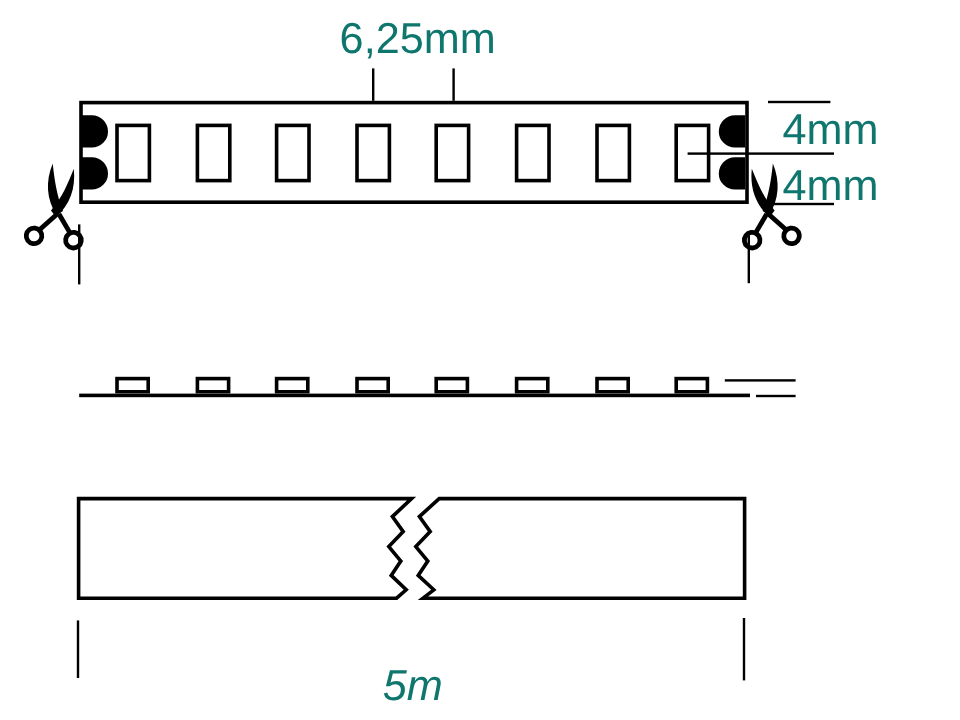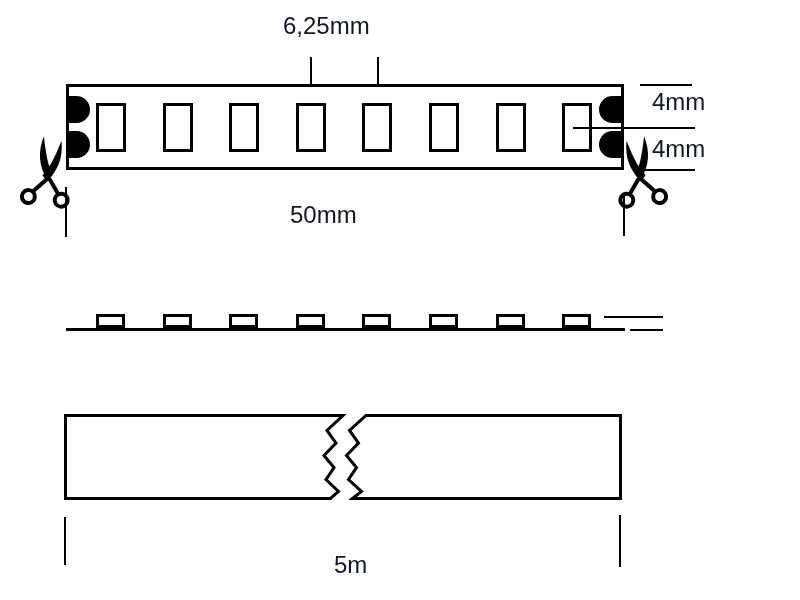--- a/index.html
+++ b/index.html
@@ -2,21 +2,21 @@
 <html><head>
 <meta charset="utf-8">
 <style>
   html,body { margin:0; padding:0; background:#ffffff; }
   .canvas {
     position:relative; width:800px; height:600px; background:#ffffff;
     font-family:"Liberation Sans", sans-serif; overflow:hidden;
   }
   .fig { position:absolute; inset:0; }
   .lbl {
-    position:absolute; font-size:24px; line-height:1; color:#0f172a;
+    position:absolute; font-size:36px; line-height:1; color:#0f766e;
     white-space:nowrap; letter-spacing:0px;
   }
   .hline { position:absolute; height:2px; background:#000; }
   .vline { position:absolute; width:2px; background:#000; }
   .box {
     position:absolute; box-sizing:border-box; border:3px solid #000; background:#fff;
   }
   .thickline { position:absolute; background:#000; }
   .pad { position:absolute; width:22px; height:27px; background:#000; }
   .pad-left  { border-radius:0 14px 14px 0; }
@@ -54,21 +54,20 @@
     <div class="pad pad-right" style="left:599px; top:131px;"></div>
 
     <div class="hline" style="left:640px; top:84px;  width:52px;"></div>
     <div class="hline" style="left:573px; top:127px; width:122px;"></div>
     <div class="hline" style="left:633px; top:169px; width:62px;"></div>
     <div class="lbl" style="left:652px; top:90px;">4mm</div>
     <div class="lbl" style="left:652px; top:137px;">4mm</div>
 
     <div class="vline" style="left:65px;  top:187px; height:50px;"></div>
     <div class="vline" style="left:623px; top:196px; height:40px;"></div>
-    <div class="lbl" style="left:290px; top:203px;">50mm</div>
   </div>
 
   <div class="fig">
 
     <div class="thickline" style="left:66px; top:328px; width:559px; height:3px;"></div>
 
     <div class="box" style="left:96px;  top:314px; width:29px; height:14px;"></div>
     <div class="box" style="left:163px; top:314px; width:29px; height:14px;"></div>
     <div class="box" style="left:229px; top:314px; width:29px; height:14px;"></div>
     <div class="box" style="left:296px; top:314px; width:29px; height:14px;"></div>
@@ -77,21 +76,21 @@
     <div class="box" style="left:496px; top:314px; width:29px; height:14px;"></div>
     <div class="box" style="left:562px; top:314px; width:29px; height:14px;"></div>
 
     <div class="hline" style="left:604px; top:316px; width:59px;"></div>
     <div class="hline" style="left:630px; top:329px; width:33px;"></div>
   </div>
 
   <div class="fig">
     <div class="vline" style="left:64px;  top:517px; height:48px;"></div>
     <div class="vline" style="left:619px; top:515px; height:52px;"></div>
-    <div class="lbl" style="left:334px; top:553px;">5m</div>
+    <div class="lbl" style="left:319px; top:553px;font-style:italic;">5m</div>
   </div>
 
   <svg class="overlay" viewBox="0 0 800 600" xmlns="http://www.w3.org/2000/svg">
     <defs>
       <g id="scissors-shape">
         <path d="M -9,-42 C -13,-26 -10,-12 0,0 L 5,-4 C -2,-16 -6,-30 -9,-42 Z" fill="#000"></path>
         <path d="M 9,-40 C 13,-24 10,-10 0,2 L -5,-3 C 3,-15 6,-28 9,-40 Z" fill="#000"></path>
         <path d="M 0,0 L -12,14" stroke="#000" stroke-width="4" fill="none"></path>
         <path d="M 2,-1 L 13,13" stroke="#000" stroke-width="4" fill="none"></path>
         <circle cx="-16" cy="20" r="6.5" fill="none" stroke="#000" stroke-width="4"></circle>

